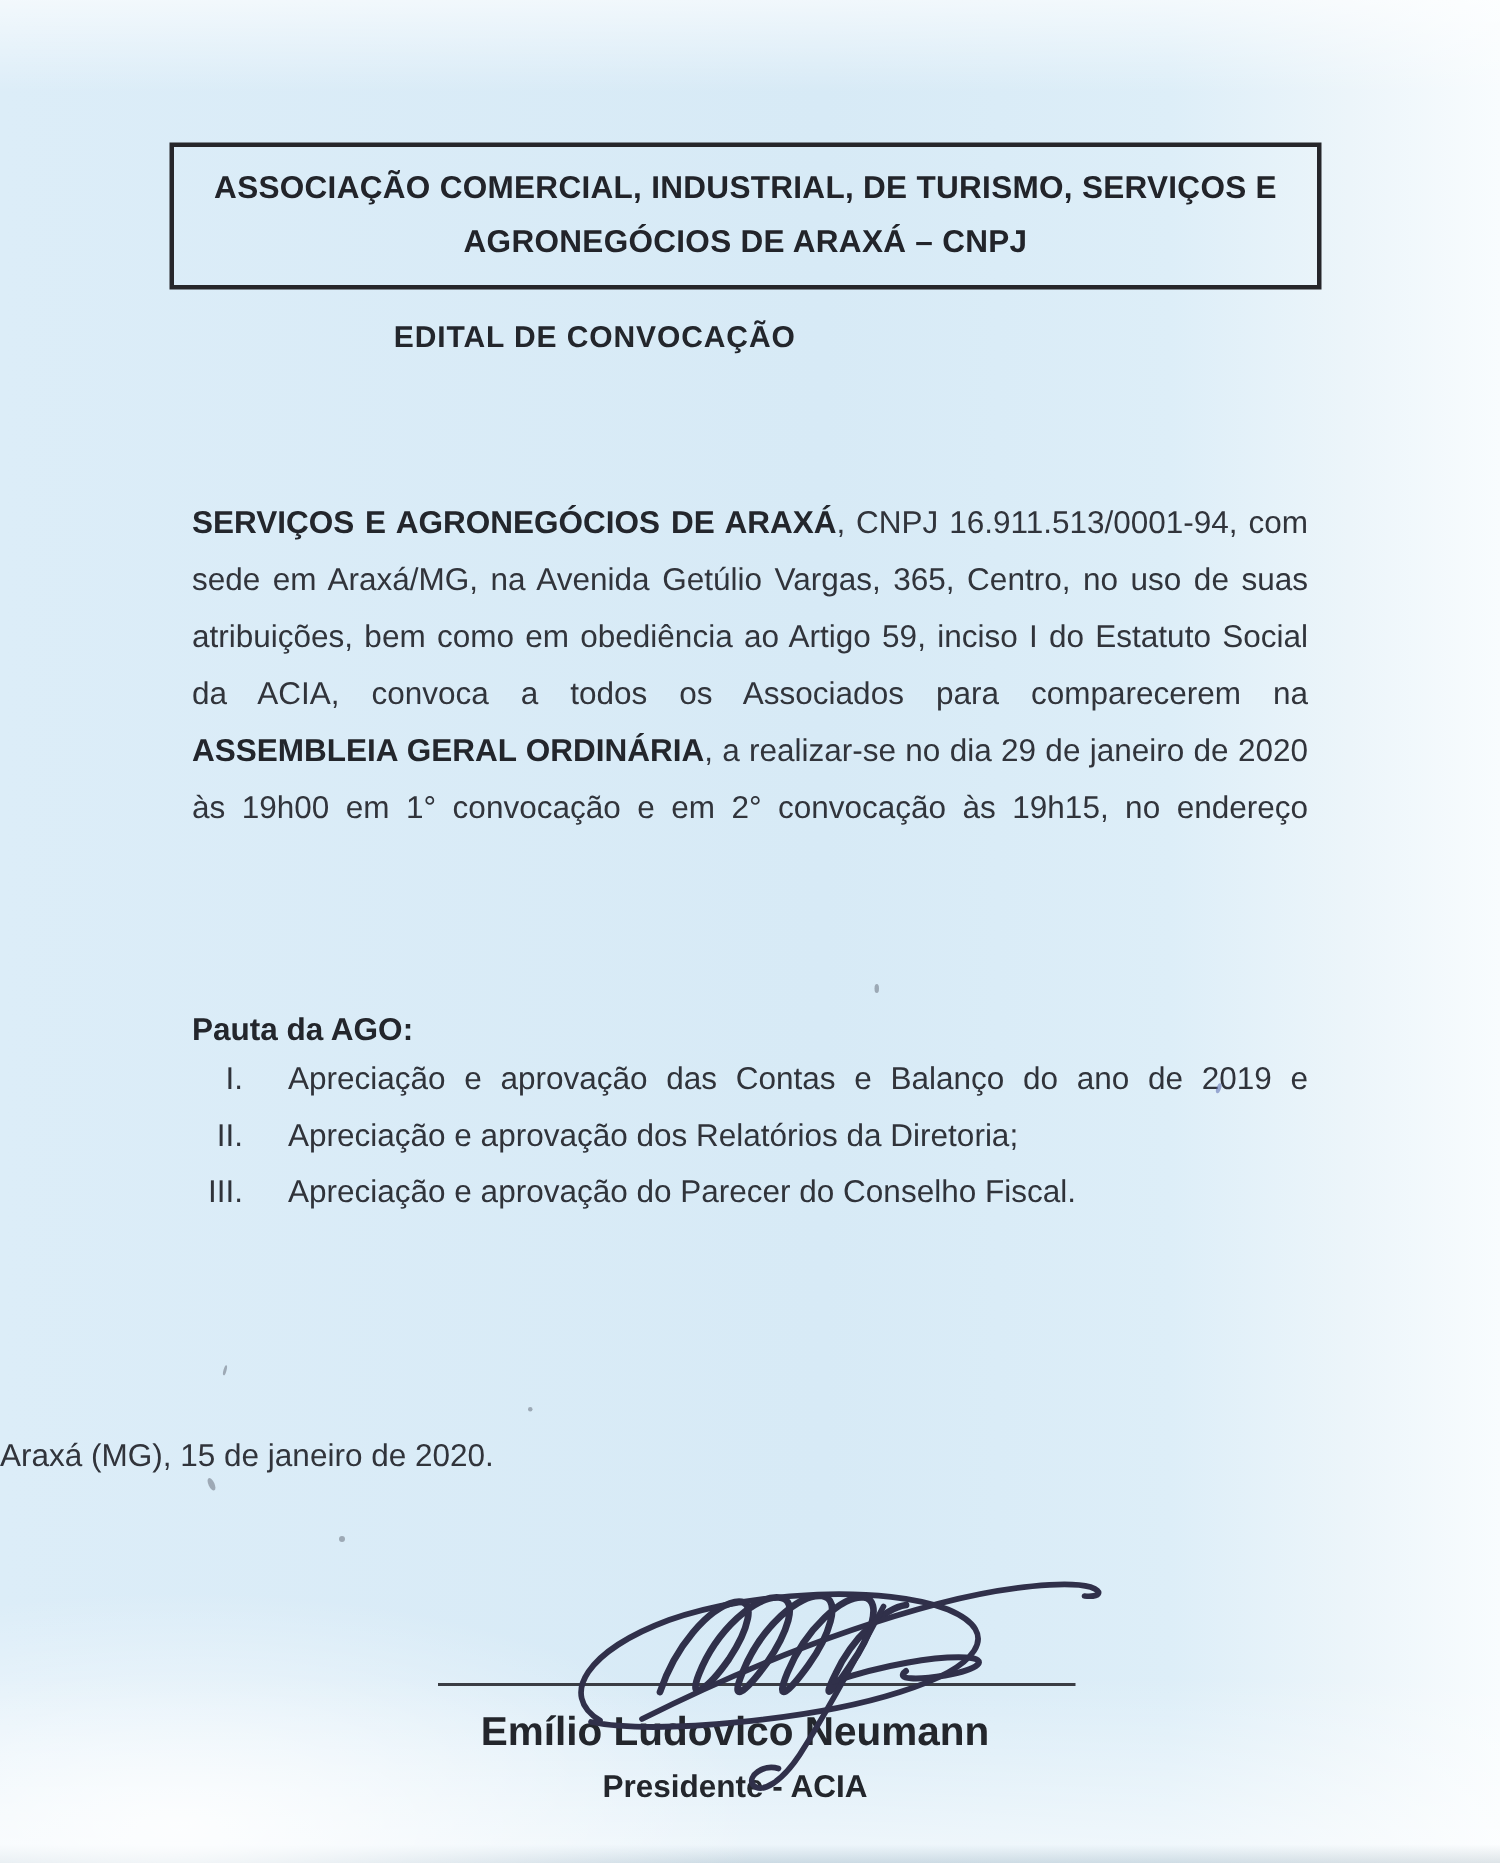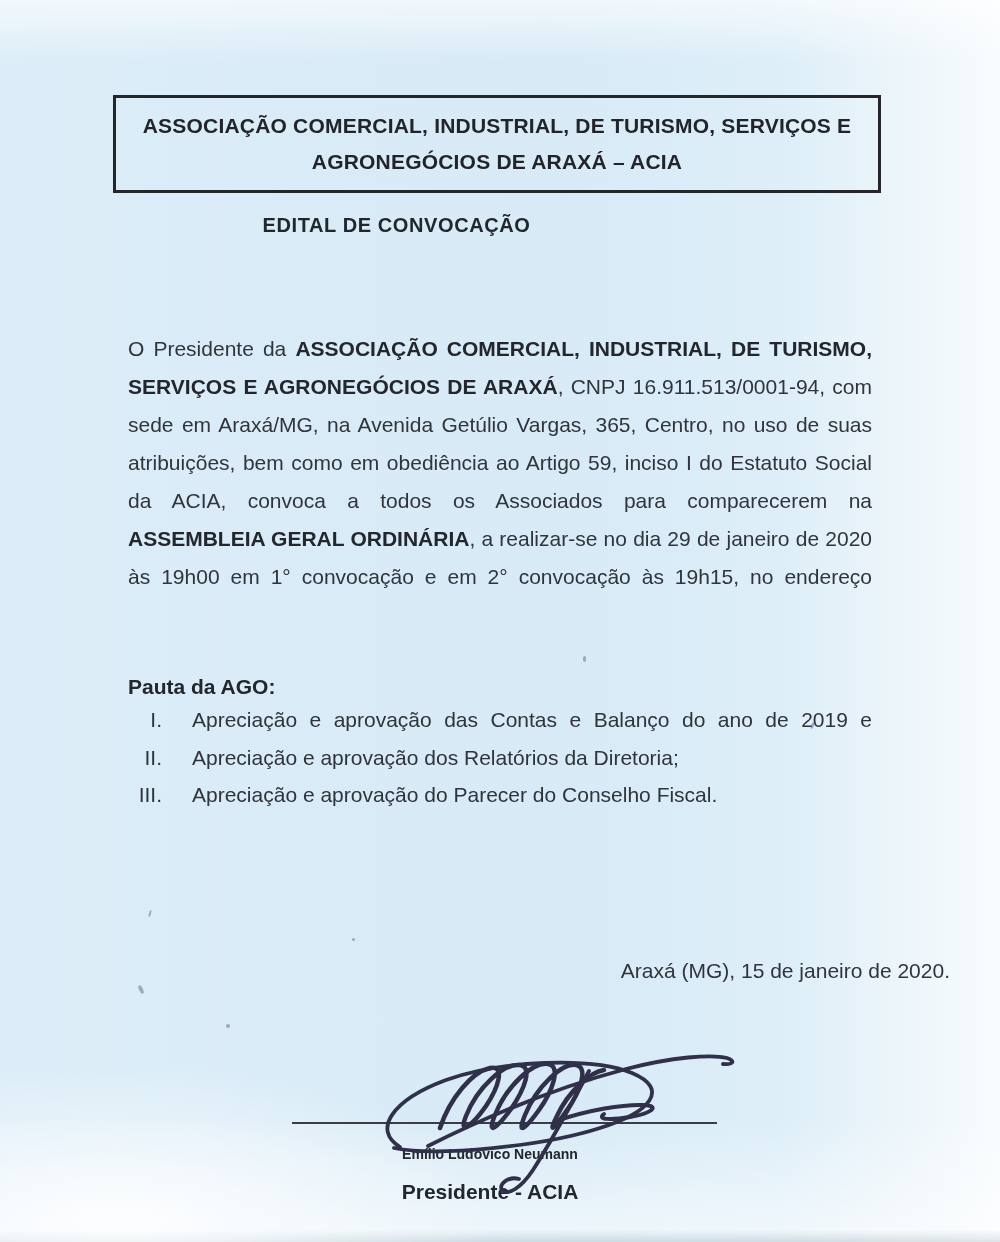--- a/index.html
+++ b/index.html
@@ -54,56 +54,55 @@
   .agenda-item .num{
     flex:0 0 34px;text-align:right;line-height:37.5px;
   }
   .agenda-item .itext{
     flex:1;margin-left:30px;
   }
   .agenda-item .tline{line-height:37.5px;}
 
   
   .dateline{
-    left:0;top:952px;width:950px;text-align:right;
+    left:0;top:952px;width:950px;text-align:left;
     font-size:21px;line-height:38px;color:#31343b;
   }
 
   
   .sig-line{
     left:292px;top:1122px;width:425px;height:0;
     border-top:2px solid #3a3d44;
   }
   .sig-name{
     left:0;top:1139px;width:980px;text-align:center;
-    font-weight:bold;font-size:14px;color:#23262c;line-height:30px;
+    font-weight:bold;font-size:27px;color:#23262c;line-height:30px;
   }
   .sig-role{
     left:0;top:1177px;width:980px;text-align:center;
     font-weight:bold;font-size:21px;color:#23262c;line-height:30px;
   }
   .sig-svg{left:0;top:0;width:1000px;height:1242px;pointer-events:none;}
 
   
   .speck{position:absolute;background:#6b7280;border-radius:50%;opacity:.55;}
 </style>
 </head>
 <body>
 
 <div class="page">
 
   <div class="abs header-box">
     <div>ASSOCIAÇÃO COMERCIAL, INDUSTRIAL, DE TURISMO, SERVIÇOS E</div>
-    <div>AGRONEGÓCIOS DE ARAXÁ – ACIA</div>
+    <div>AGRONEGÓCIOS DE ARAXÁ – CNPJ</div>
   </div>
 
   <div class="abs doc-title">EDITAL DE CONVOCAÇÃO</div>
 
   <div class="abs body-par">
-      <div class="tline just"><span>O Presidente da </span><span class="b">ASSOCIAÇÃO COMERCIAL, INDUSTRIAL, DE TURISMO,</span></div>
       <div class="tline just"><span class="b">SERVIÇOS E AGRONEGÓCIOS DE ARAXÁ</span><span>, CNPJ 16.911.513/0001-94, com</span></div>
       <div class="tline just"><span>sede em Araxá/MG, na Avenida Getúlio Vargas, 365, Centro, no uso de suas</span></div>
       <div class="tline just"><span>atribuições, bem como em obediência ao Artigo 59, inciso I do Estatuto Social</span></div>
       <div class="tline just"><span>da ACIA, convoca a todos os Associados para comparecerem na</span></div>
       <div class="tline just"><span class="b">ASSEMBLEIA GERAL ORDINÁRIA</span><span>, a realizar-se no dia 29 de janeiro de 2020</span></div>
       <div class="tline just"><span>às 19h00 em 1° convocação e em 2° convocação às 19h15, no endereço</span></div>
     </div>
 
   <div class="abs agenda-heading">Pauta da AGO:</div>
 

